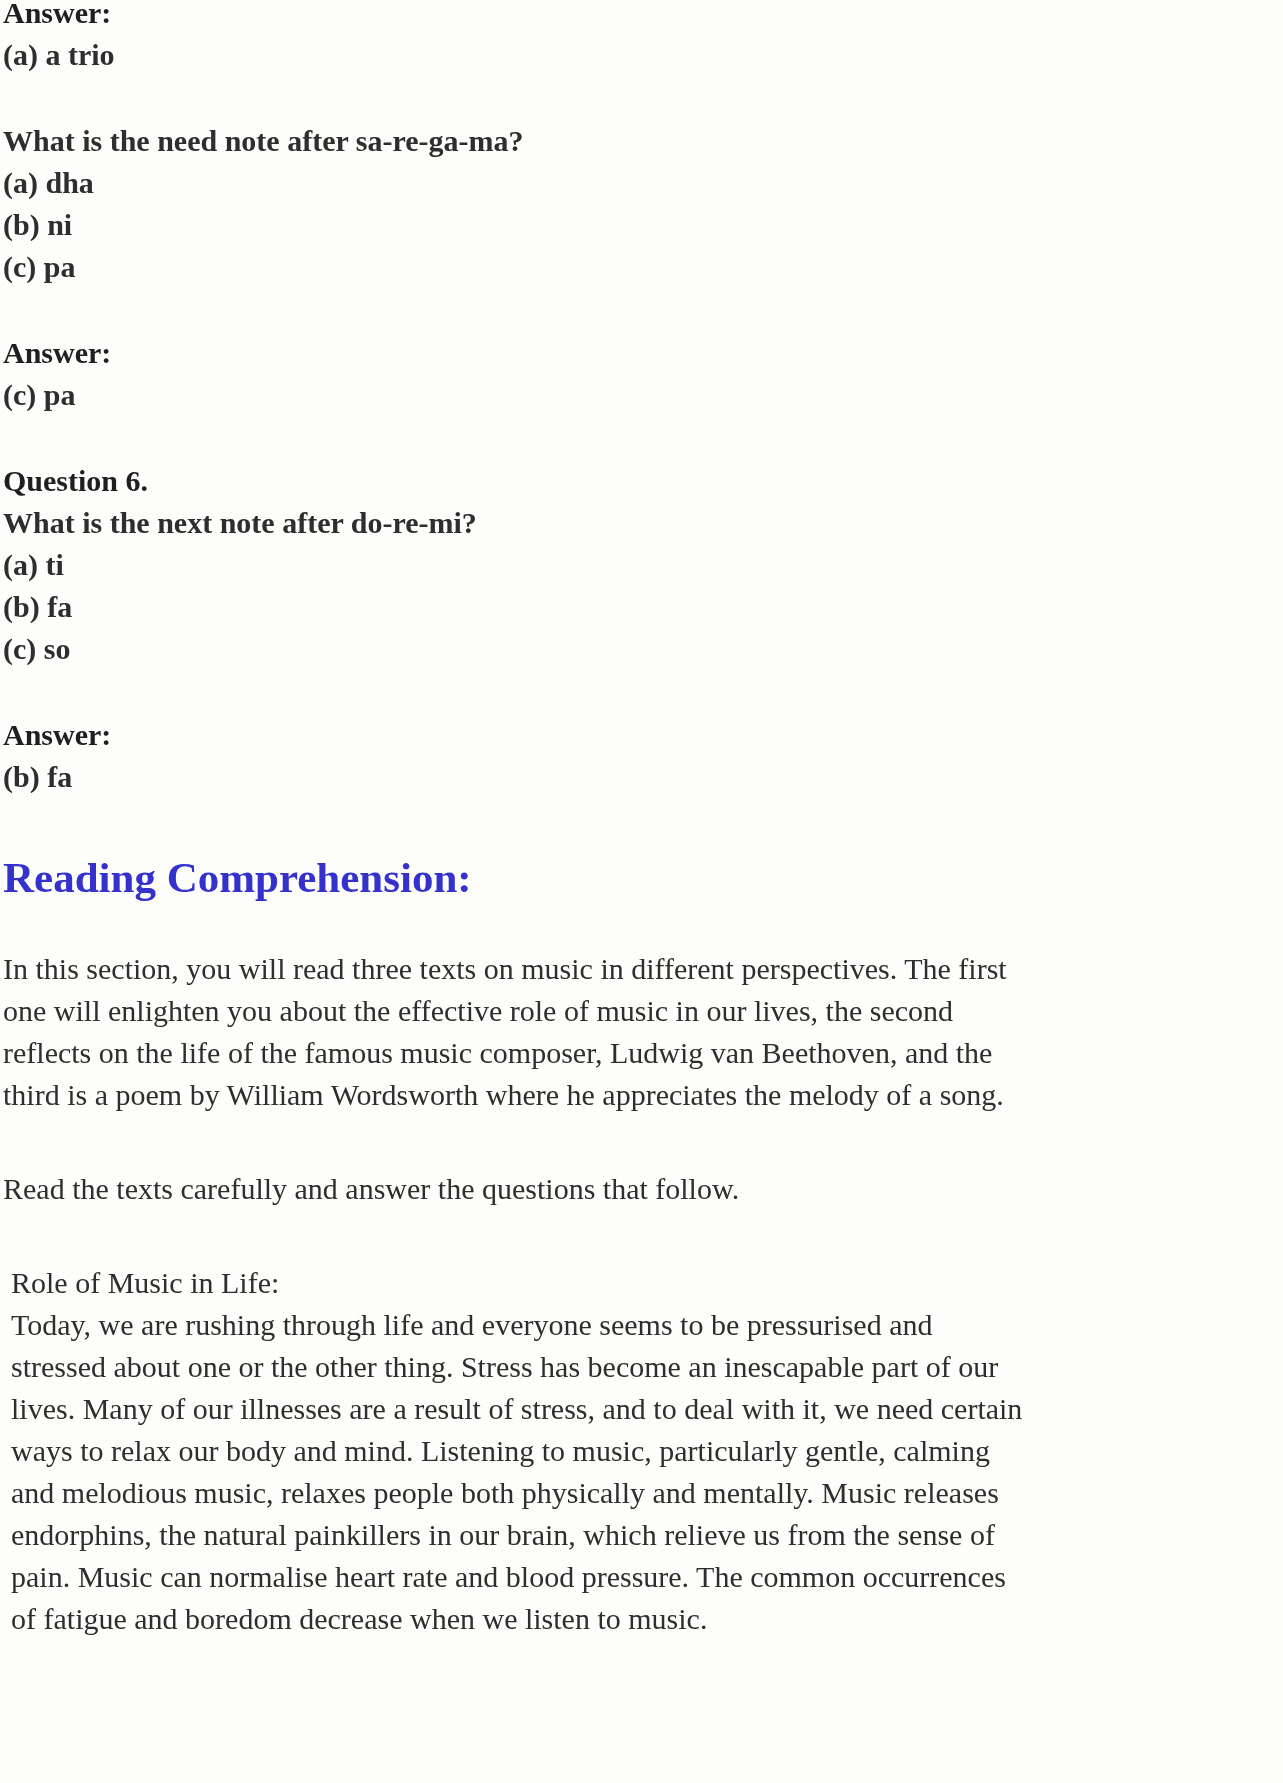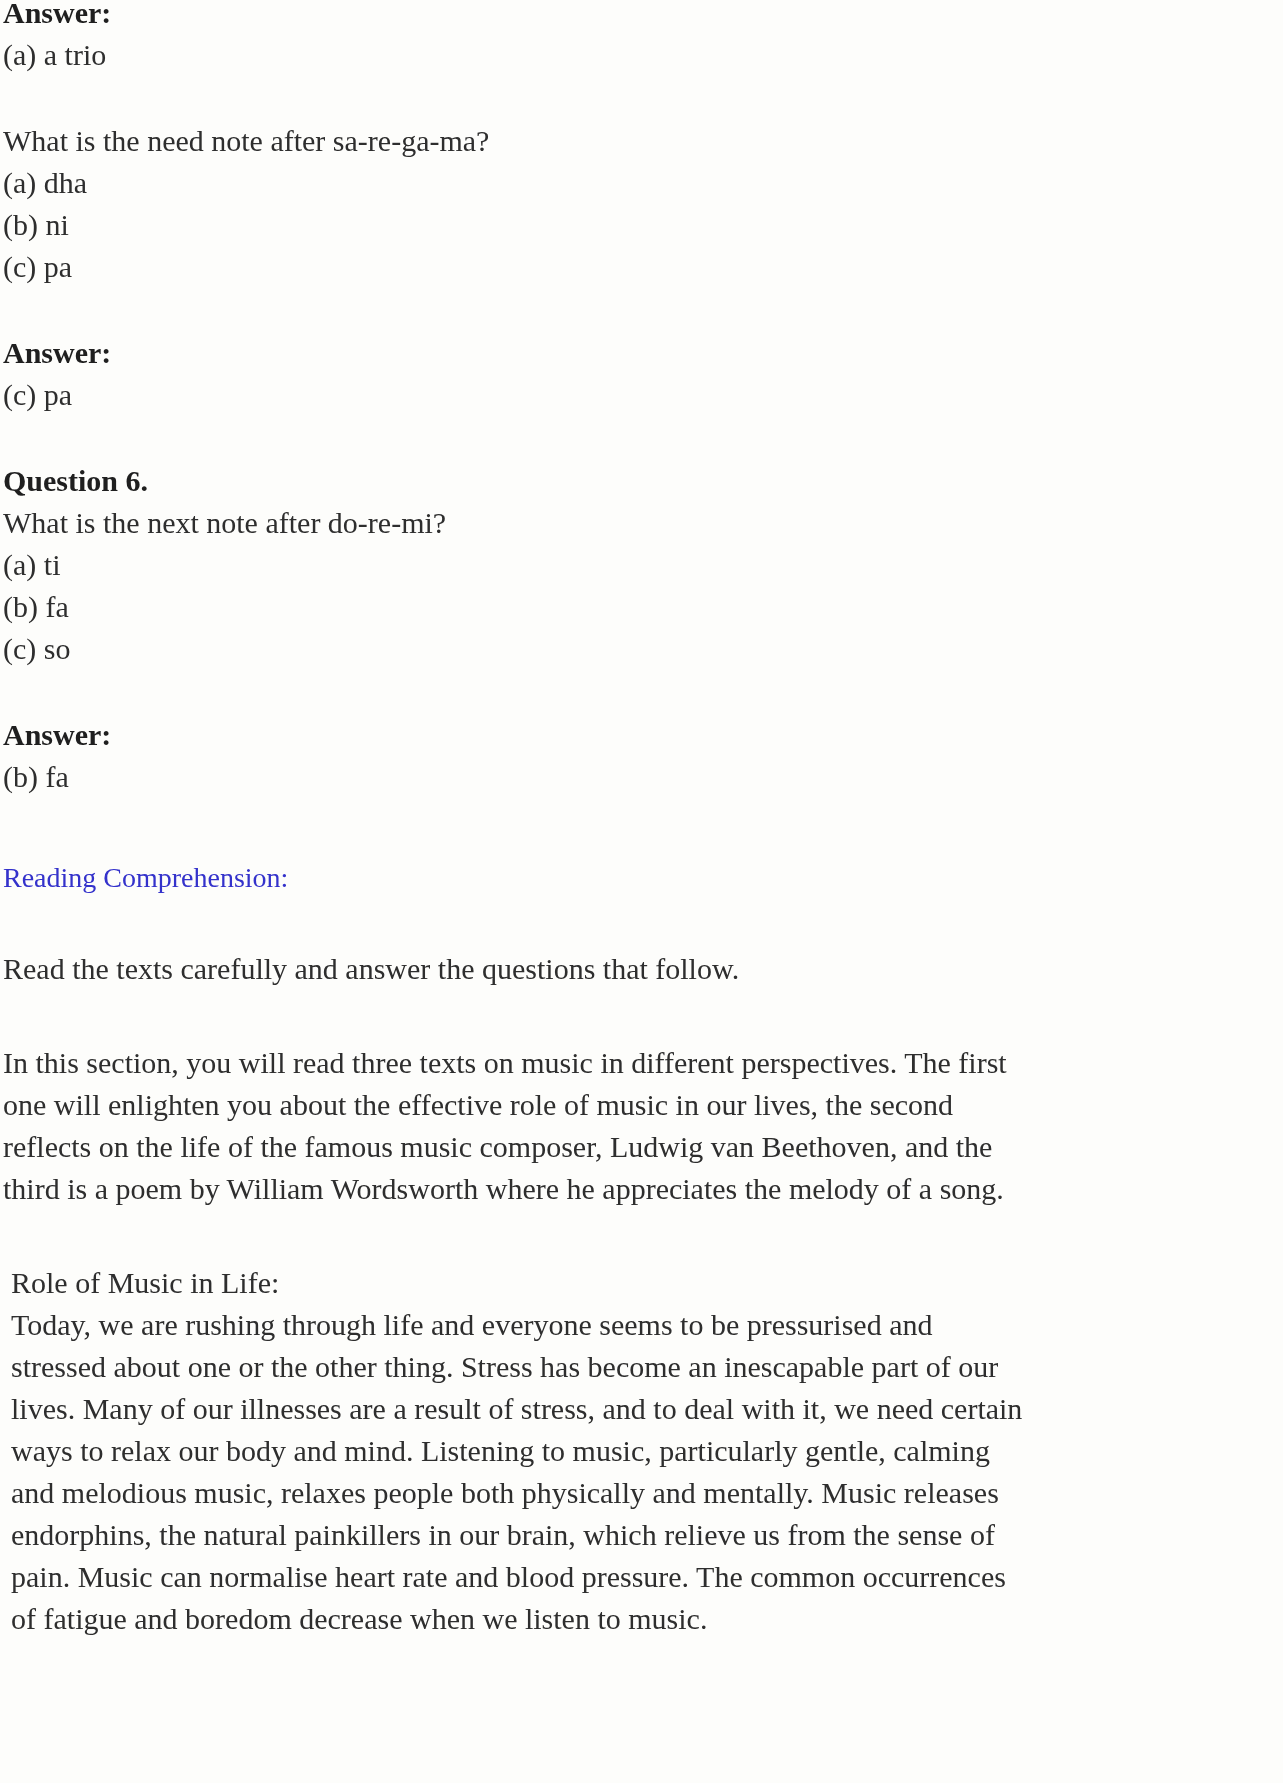--- a/index.html
+++ b/index.html
@@ -24,25 +24,26 @@
   .block {
     margin: 0 0 44px 0;
   }
   .block-heading {
     font-weight: bold;
     color: #1f1f1f;
   }
   .block-body {
     white-space: pre-line;
     overflow-wrap: normal;
+    font-weight: bold;
   }
   .section-title {
-    font-weight: normal;
+    font-weight: bold;
     color: #3432cb;
-    font-size: 28px;
+    font-size: 43px;
     line-height: 48px;
     margin: 56px 0 46px 0;
   }
   .reading-para {
     margin: 0 0 52px 0;
     white-space: pre-line;
     overflow-wrap: normal;
   }
   .passage {
     margin: 8px;
@@ -86,26 +87,26 @@
 (c) so</div>
   </section>
 
   <section class="block">
     <div class="block-heading">Answer:</div>
     <div class="block-body">(b) fa</div>
   </section>
 
   <h2 class="section-title">Reading Comprehension:</h2>
 
-  <p class="reading-para">Read the texts carefully and answer the questions that follow.</p>
-
   <p class="reading-para">In this section, you will read three texts on music in different perspectives. The first
 one will enlighten you about the effective role of music in our lives, the second
 reflects on the life of the famous music composer, Ludwig van Beethoven, and the
 third is a poem by William Wordsworth where he appreciates the melody of a song.</p>
+
+  <p class="reading-para">Read the texts carefully and answer the questions that follow.</p>
 
 
   <section class="passage">
     <div class="passage-title">Role of Music in Life:</div>
     <div class="passage-body">Today, we are rushing through life and everyone seems to be pressurised and
 stressed about one or the other thing. Stress has become an inescapable part of our
 lives. Many of our illnesses are a result of stress, and to deal with it, we need certain
 ways to relax our body and mind. Listening to music, particularly gentle, calming
 and melodious music, relaxes people both physically and mentally. Music releases
 endorphins, the natural painkillers in our brain, which relieve us from the sense of

